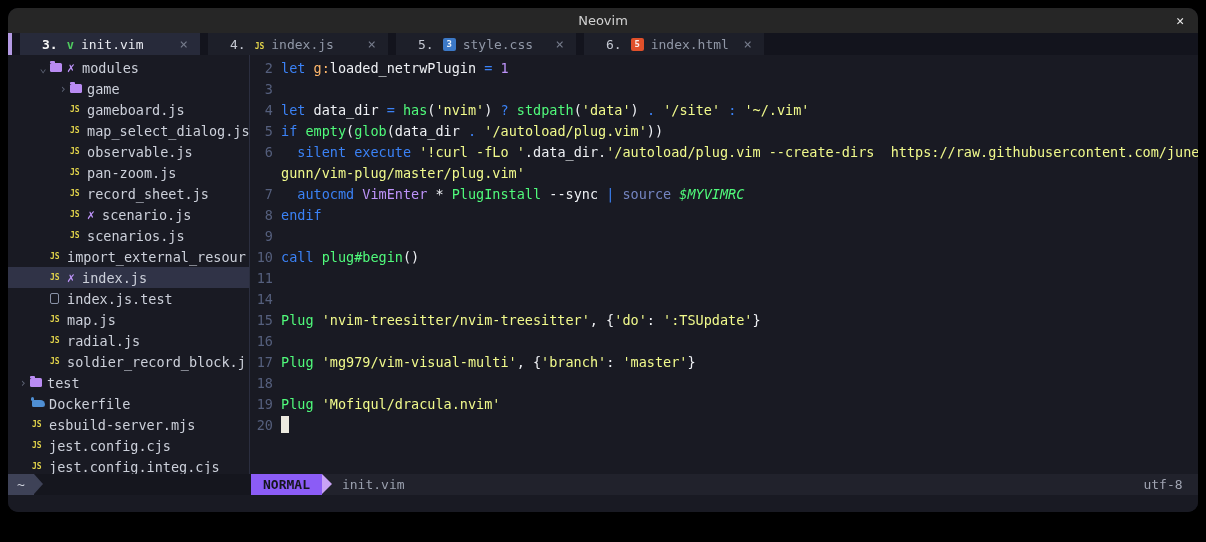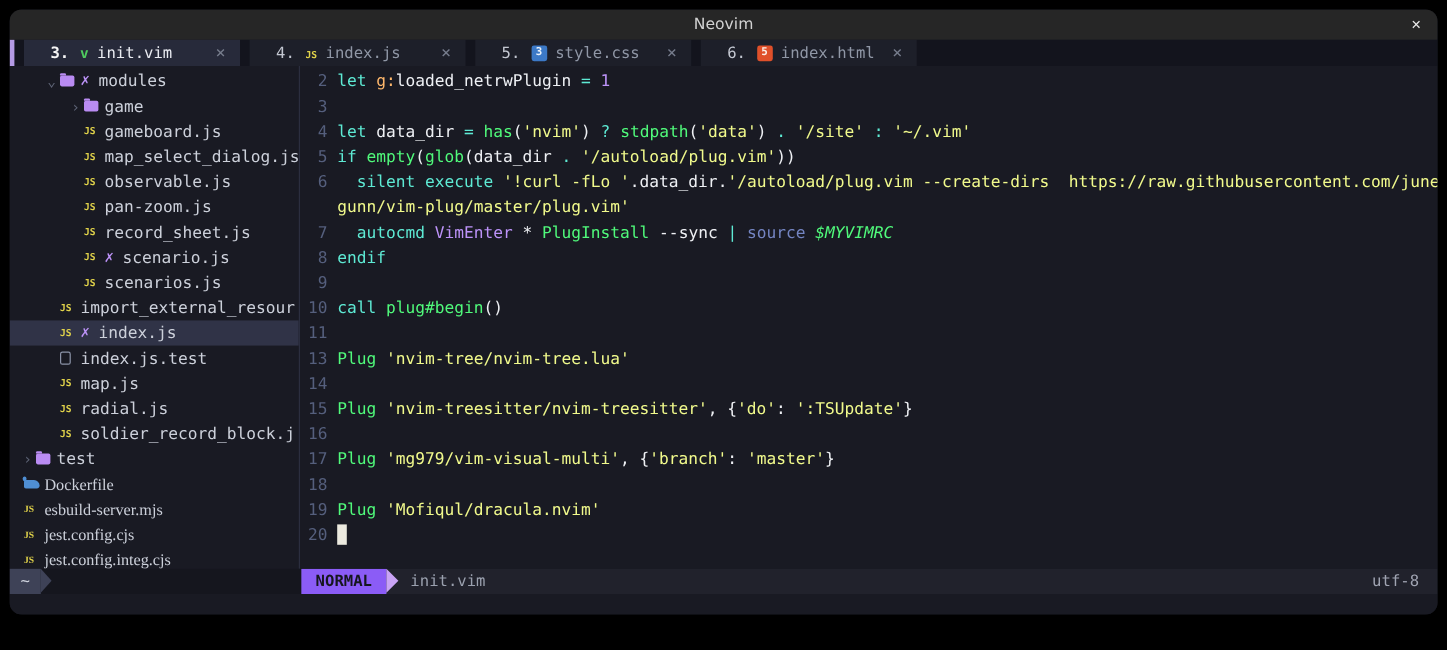--- a/index.html
+++ b/index.html
@@ -48,28 +48,28 @@
   .ico-doc{width:9px;height:11px;border:1.5px solid #8b93a8;border-radius:2px;box-sizing:border-box;}
   .ico-whale{width:13px;height:7px;background:#4f8fd4;border-radius:2px 6px 3px 2px;position:relative;}
   .ico-whale::before{content:"";position:absolute;left:-1px;top:-3px;width:3px;height:4px;background:#4f8fd4;border-radius:2px;}
   .gitx{width:15px;color:#bd93f9;flex:none;font-size:13px;}
   
   .lvl-mod{padding-left:28px;}
   .lvl-deepf{padding-left:48px;}
   .lvl-deep{padding-left:62px;}
   .lvl-mid{padding-left:42px;}
   .lvl-rootf{padding-left:8px;}
-  .lvl-root{padding-left:12px;font-family:Liberation Serif, serif;}
+  .lvl-root{padding-left:24px;}
 
   
   .editor{flex:1;padding-top:2px;overflow:hidden;background:#191a23;}
   .cline{height:21px;display:flex;align-items:center;font-size:13.5px;white-space:pre;}
   .lnum{width:23px;flex:none;text-align:right;margin-right:8px;color:#555f7d;}
   .ltext{white-space:pre;}
-  .tk-pink{color:#5eead4;text-align:right;}
+  .tk-pink{color:#3b82f6;text-align:right;}
   .tk-green{color:#50fa7b;}
   .tk-igreen{color:#50fa7b;font-style:italic;}
   .tk-yellow{color:#f1fa8c;}
   .tk-purple{color:#bd93f9;}
   .tk-orange{color:#ffb86c;}
   .tk-comment{color:#6272a4;}
   .tk-blue{color:#7485c2;}
   .tk-fg{color:#eef0f4;}
   .cursor{display:inline-block;width:8px;height:17px;background:#eceadf;vertical-align:-3px;}
 
@@ -231,21 +231,20 @@
       <div class="cline"><span class="lnum">3</span><span class="ltext"></span></div>
       <div class="cline"><span class="lnum">4</span><span class="ltext"><span class="tk-pink">let </span><span class="tk-fg">data_dir </span><span class="tk-pink">= </span><span class="tk-green">has</span><span class="tk-fg">(</span><span class="tk-yellow">'nvim'</span><span class="tk-fg">) </span><span class="tk-pink">? </span><span class="tk-green">stdpath</span><span class="tk-fg">(</span><span class="tk-yellow">'data'</span><span class="tk-fg">) </span><span class="tk-pink">. </span><span class="tk-yellow">'/site'</span><span class="tk-fg"> </span><span class="tk-pink">: </span><span class="tk-yellow">'~/.vim'</span></span></div>
       <div class="cline"><span class="lnum">5</span><span class="ltext"><span class="tk-pink">if </span><span class="tk-green">empty</span><span class="tk-fg">(</span><span class="tk-green">glob</span><span class="tk-fg">(</span><span class="tk-fg">data_dir </span><span class="tk-pink">. </span><span class="tk-yellow">'/autoload/plug.vim'</span><span class="tk-fg">))</span></span></div>
       <div class="cline"><span class="lnum">6</span><span class="ltext"><span class="tk-fg">  </span><span class="tk-pink">silent execute </span><span class="tk-yellow">'!curl -fLo '</span><span class="tk-fg">.</span><span class="tk-fg">data_dir</span><span class="tk-fg">.</span><span class="tk-yellow">'/autoload/plug.vim --create-dirs  https://raw.githubusercontent.com/june</span></span></div>
       <div class="cline"><span class="lnum"></span><span class="ltext"><span class="tk-yellow">gunn/vim-plug/master/plug.vim'</span></span></div>
       <div class="cline"><span class="lnum">7</span><span class="ltext"><span class="tk-fg">  </span><span class="tk-pink">autocmd </span><span class="tk-purple">VimEnter </span><span class="tk-fg">* </span><span class="tk-green">PlugInstall </span><span class="tk-fg">--sync </span><span class="tk-pink">| </span><span class="tk-blue">source </span><span class="tk-igreen">$MYVIMRC</span></span></div>
       <div class="cline"><span class="lnum">8</span><span class="ltext"><span class="tk-pink">endif</span></span></div>
       <div class="cline"><span class="lnum">9</span><span class="ltext"></span></div>
       <div class="cline"><span class="lnum">10</span><span class="ltext"><span class="tk-pink">call </span><span class="tk-green">plug#begin</span><span class="tk-fg">()</span></span></div>
       <div class="cline"><span class="lnum">11</span><span class="ltext"></span></div>
-      <div class="cline"><span class="lnum">13</span><span class="ltext"><span class="tk-green">Plug </span><span class="tk-yellow">'nvim-tree/nvim-tree.lua'</span></span></div>
       <div class="cline"><span class="lnum">14</span><span class="ltext"></span></div>
       <div class="cline"><span class="lnum">15</span><span class="ltext"><span class="tk-green">Plug </span><span class="tk-yellow">'nvim-treesitter/nvim-treesitter'</span><span class="tk-fg">, {</span><span class="tk-yellow">'do'</span><span class="tk-fg">: </span><span class="tk-yellow">':TSUpdate'</span><span class="tk-fg">}</span></span></div>
       <div class="cline"><span class="lnum">16</span><span class="ltext"></span></div>
       <div class="cline"><span class="lnum">17</span><span class="ltext"><span class="tk-green">Plug </span><span class="tk-yellow">'mg979/vim-visual-multi'</span><span class="tk-fg">, {</span><span class="tk-yellow">'branch'</span><span class="tk-fg">: </span><span class="tk-yellow">'master'</span><span class="tk-fg">}</span></span></div>
       <div class="cline"><span class="lnum">18</span><span class="ltext"></span></div>
       <div class="cline"><span class="lnum">19</span><span class="ltext"><span class="tk-green">Plug </span><span class="tk-yellow">'Mofiqul/dracula.nvim'</span></span></div>
       <div class="cline"><span class="lnum">20</span><span class="ltext"></span><span class="cursor"></span></div>
     </div>
   </div>
 

